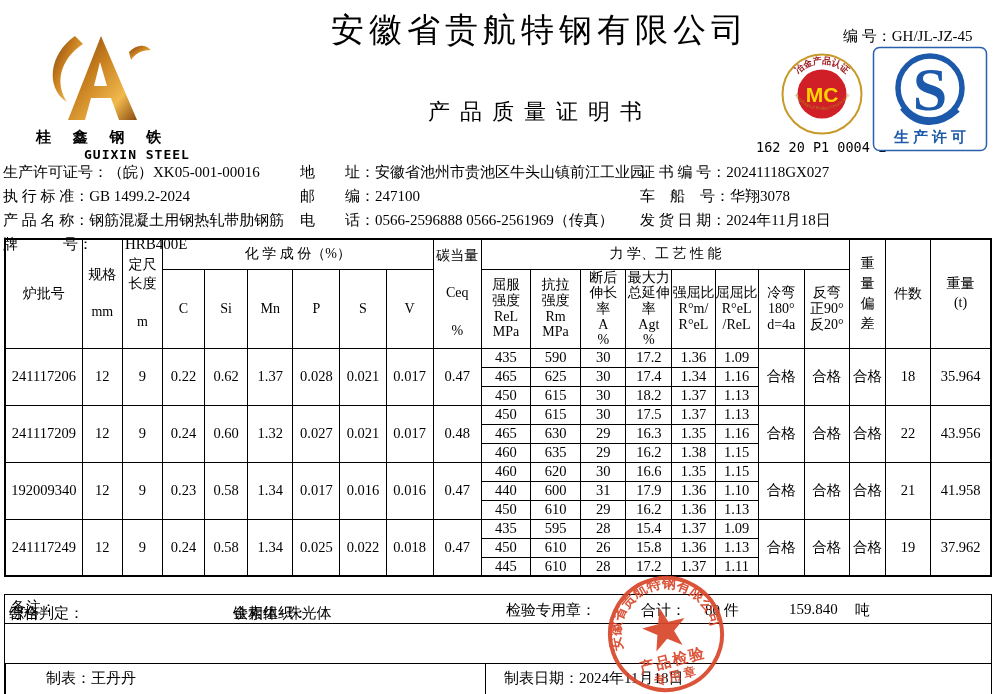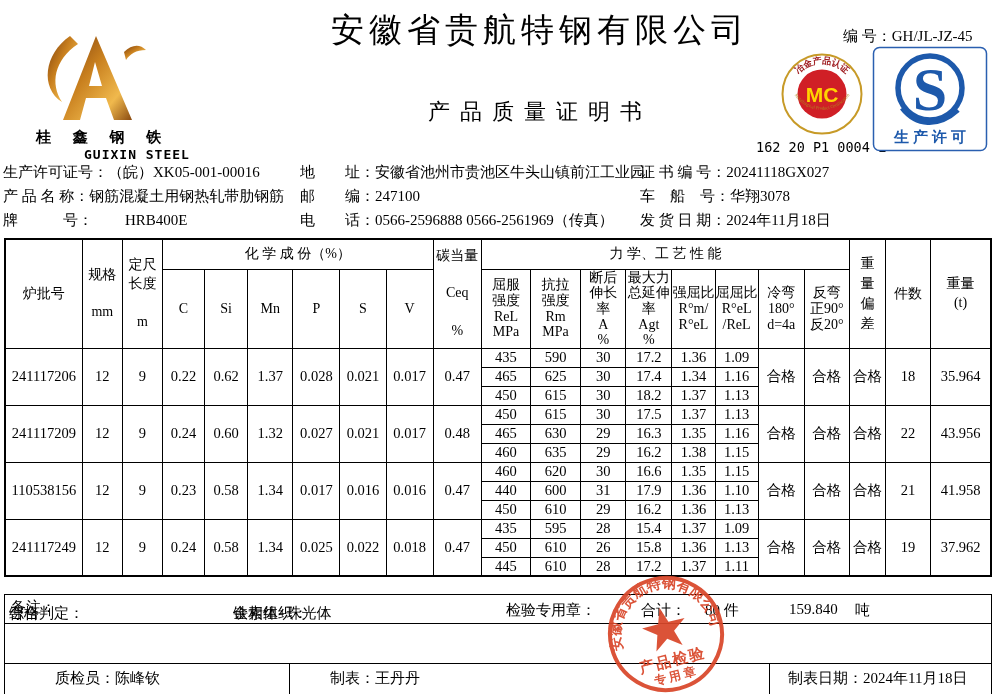--- a/index.html
+++ b/index.html
@@ -3,21 +3,21 @@
 <meta charset="utf-8">
 <style>
   html,body{margin:0;padding:0;background:#fff;}
   .page{position:relative;width:996px;height:694px;background:#fff;overflow:hidden;
         font-family:"Liberation Serif","DejaVu Serif",serif;color:#000;}
   
   .title-wrap{position:absolute;left:240px;top:8px;width:600px;text-align:center;}
   .company-title{font-size:33px;letter-spacing:5px;white-space:nowrap;}
   .doc-title{margin-top:44px;font-size:22px;letter-spacing:10px;white-space:nowrap;}
   .serial{position:absolute;left:843px;top:27px;font-size:15px;white-space:nowrap;}
-  .logo-box{position:absolute;left:36px;top:34px;width:122px;text-align:left;}
+  .logo-box{position:absolute;left:36px;top:34px;width:122px;text-align:center;}
   .logo-cn{margin-top:2px;font-size:15px;font-weight:bold;letter-spacing:9px;white-space:nowrap;}
   .logo-en{font-size:13px;font-weight:bold;font-family:"DejaVu Sans Mono",monospace;letter-spacing:1px;white-space:nowrap;margin-left:48px;}
   .mc-logo{position:absolute;left:781px;top:52px;}
   .mc-code{position:absolute;left:756px;top:139px;width:140px;font-size:13.5px;font-family:"DejaVu Sans Mono",monospace;white-space:nowrap;}
   .qs-logo{position:absolute;left:872px;top:46px;}
   
   .info{position:absolute;top:160px;left:0;width:996px;font-size:15px;}
   .icol{position:absolute;top:0;}
   .iline{height:24px;line-height:24px;white-space:nowrap;}
   .indent2{padding-left:32px;}
@@ -103,20 +103,21 @@
     <rect x="1.5" y="1.5" width="113" height="103" rx="6" fill="#fff" stroke="#2a5fb0" stroke-width="1.5"></rect>
     <circle cx="58" cy="42" r="32" fill="none" stroke="#1d59ab" stroke-width="5.5"></circle>
     <path d="M 30,62 C 44,80 66,82 86,64" fill="none" stroke="#1d59ab" stroke-width="5"></path>
     <text x="58" y="64" text-anchor="middle" font-size="62" font-weight="bold" font-family="Liberation Serif, serif" fill="#1d59ab">S</text>
     <text x="60" y="96" text-anchor="middle" font-size="15" font-weight="bold" fill="#1d59ab" letter-spacing="4">生产许可</text>
   </svg>
 
   <div class="info">
     <div class="icol" style="left:3px;">
       <div class="iline"><span>生产许可证号：</span><span>（皖）XK05-001-00016</span></div>
+      <div class="iline"><span>执 行 标 准：</span><span>GB 1499.2-2024</span></div>
       <div class="iline"><span>产 品 名 称：</span><span>钢筋混凝土用钢热轧带肋钢筋</span></div>
       <div class="iline"><span>牌　　　号：</span><span class="indent2">HRB400E</span></div>
     </div>
     <div class="icol" style="left:300px;">
       <div class="iline"><span>地　　址：</span><span>安徽省池州市贵池区牛头山镇前江工业园</span></div>
       <div class="iline"><span>邮　　编：</span><span>247100</span></div>
       <div class="iline"><span>电　　话：</span><span>0566-2596888  0566-2561969（传真）</span></div>
     </div>
     <div class="icol" style="left:640px;">
       <div class="iline"><span>证 书 编 号：</span><span>20241118GX027</span></div>
@@ -283,21 +284,21 @@
         </tr>
         <tr>
           <td>460</td>
           <td>635</td>
           <td>29</td>
           <td>16.2</td>
           <td>1.38</td>
           <td>1.15</td>
         </tr>
         <tr>
-          <td rowspan="3">110538156</td>
+          <td rowspan="3">192009340</td>
           <td rowspan="3">12</td>
           <td rowspan="3">9</td>
           <td rowspan="3">0.23</td>
           <td rowspan="3">0.58</td>
           <td rowspan="3">1.34</td>
           <td rowspan="3">0.017</td>
           <td rowspan="3">0.016</td>
           <td rowspan="3">0.016</td>
           <td rowspan="3">0.47</td>
           <td>460</td>
@@ -384,21 +385,20 @@
     <span style="left:700px">80 件</span>
     <span style="left:784px">159.840</span>
     <span style="left:850px">吨</span>
   </div>
 
   <div class="notes">
     <span class="notes-label">备注：</span>
   </div>
 
   <div class="footer">
-    <div class="fcell fc1"><span>质检员：</span><span>陈峰钦</span></div>
     <div class="fcell fc2"><span>制表：</span><span>王丹丹</span></div>
     <div class="fcell fc3"><span>制表日期：</span><span>2024年11月18日</span></div>
   </div>
 
   <svg class="stamp" width="136" height="122" viewBox="0 0 136 122">
     <defs>
       <path id="stArc" d="M 23.6,73.9 A 46,46 0 1 1 112.4,73.9" fill="none"></path>
     </defs>
     <g transform="rotate(-14 68 62)">
       <circle cx="68" cy="62" r="56" fill="none" stroke="#d9472a" stroke-width="4"></circle>

